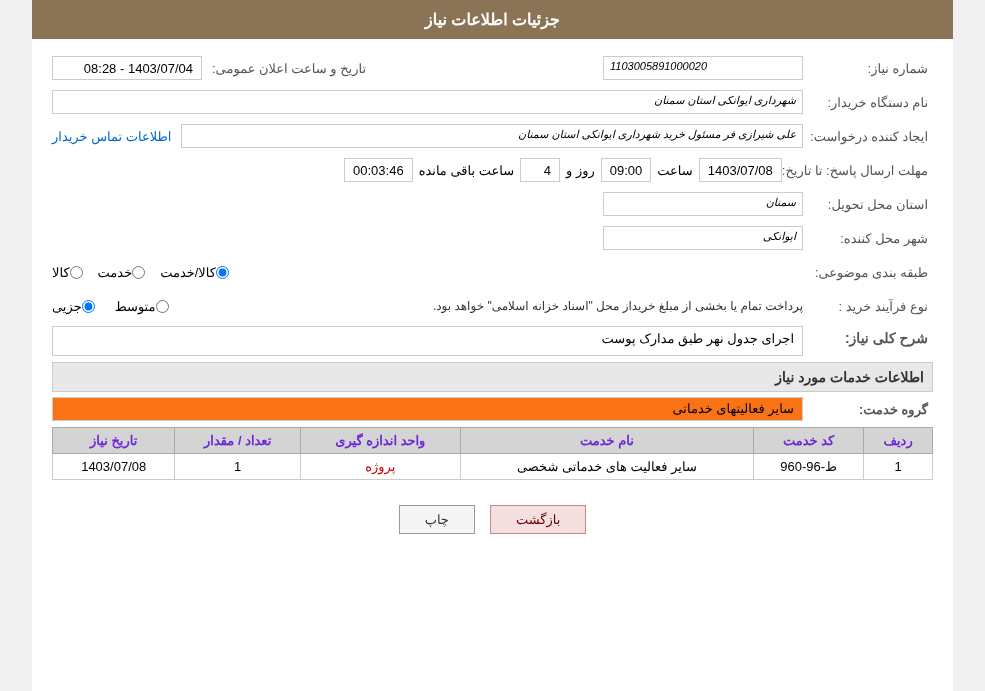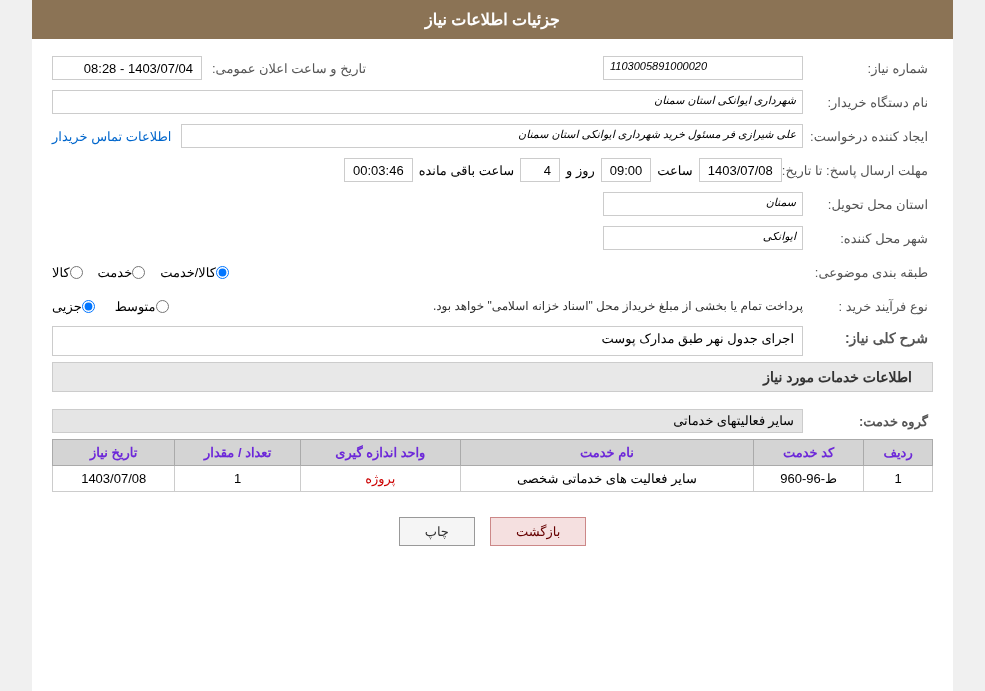--- a/index.html
+++ b/index.html
@@ -82,26 +82,26 @@
       align-items: center;
     }
     .radio-input {
       width: 13px;
       height: 13px;
       cursor: pointer;
     }
     .section-title {
       background: #e8e8e8;
       border: 1px solid #ccc;
-      padding: 6px 20px;
+      padding: 6px 8px;
       font-size: 14px;
       font-weight: bold;
       color: #333;
       text-align: right;
-      margin-bottom: 17px;
+      margin-bottom: 5px;
     }
     .table-container {
       margin-bottom: 10px;
     }
     table {
       width: 100%;
       border-collapse: collapse;
       font-size: 13px;
     }
     table th {
@@ -204,26 +204,25 @@
       color: #555;
       font-size: 13px;
       font-weight: bold;
       white-space: nowrap;
       min-width: 130px;
       text-align: right;
       padding-right: 5px;
     }
     .group-value {
       border: 1px solid #ccc;
-      background: #e5e5e5;
+      background: #f97316;
       padding: 3px 8px;
       flex: 1;
       font-size: 13px;
       min-height: 24px;
-      font-family: Liberation Serif, serif;
     }
   </style>
 </head>
 <body>
 
 <div class="page-container">
 
   <div class="header-bar">
     <span>جزئیات اطلاعات نیاز</span>
   </div>

